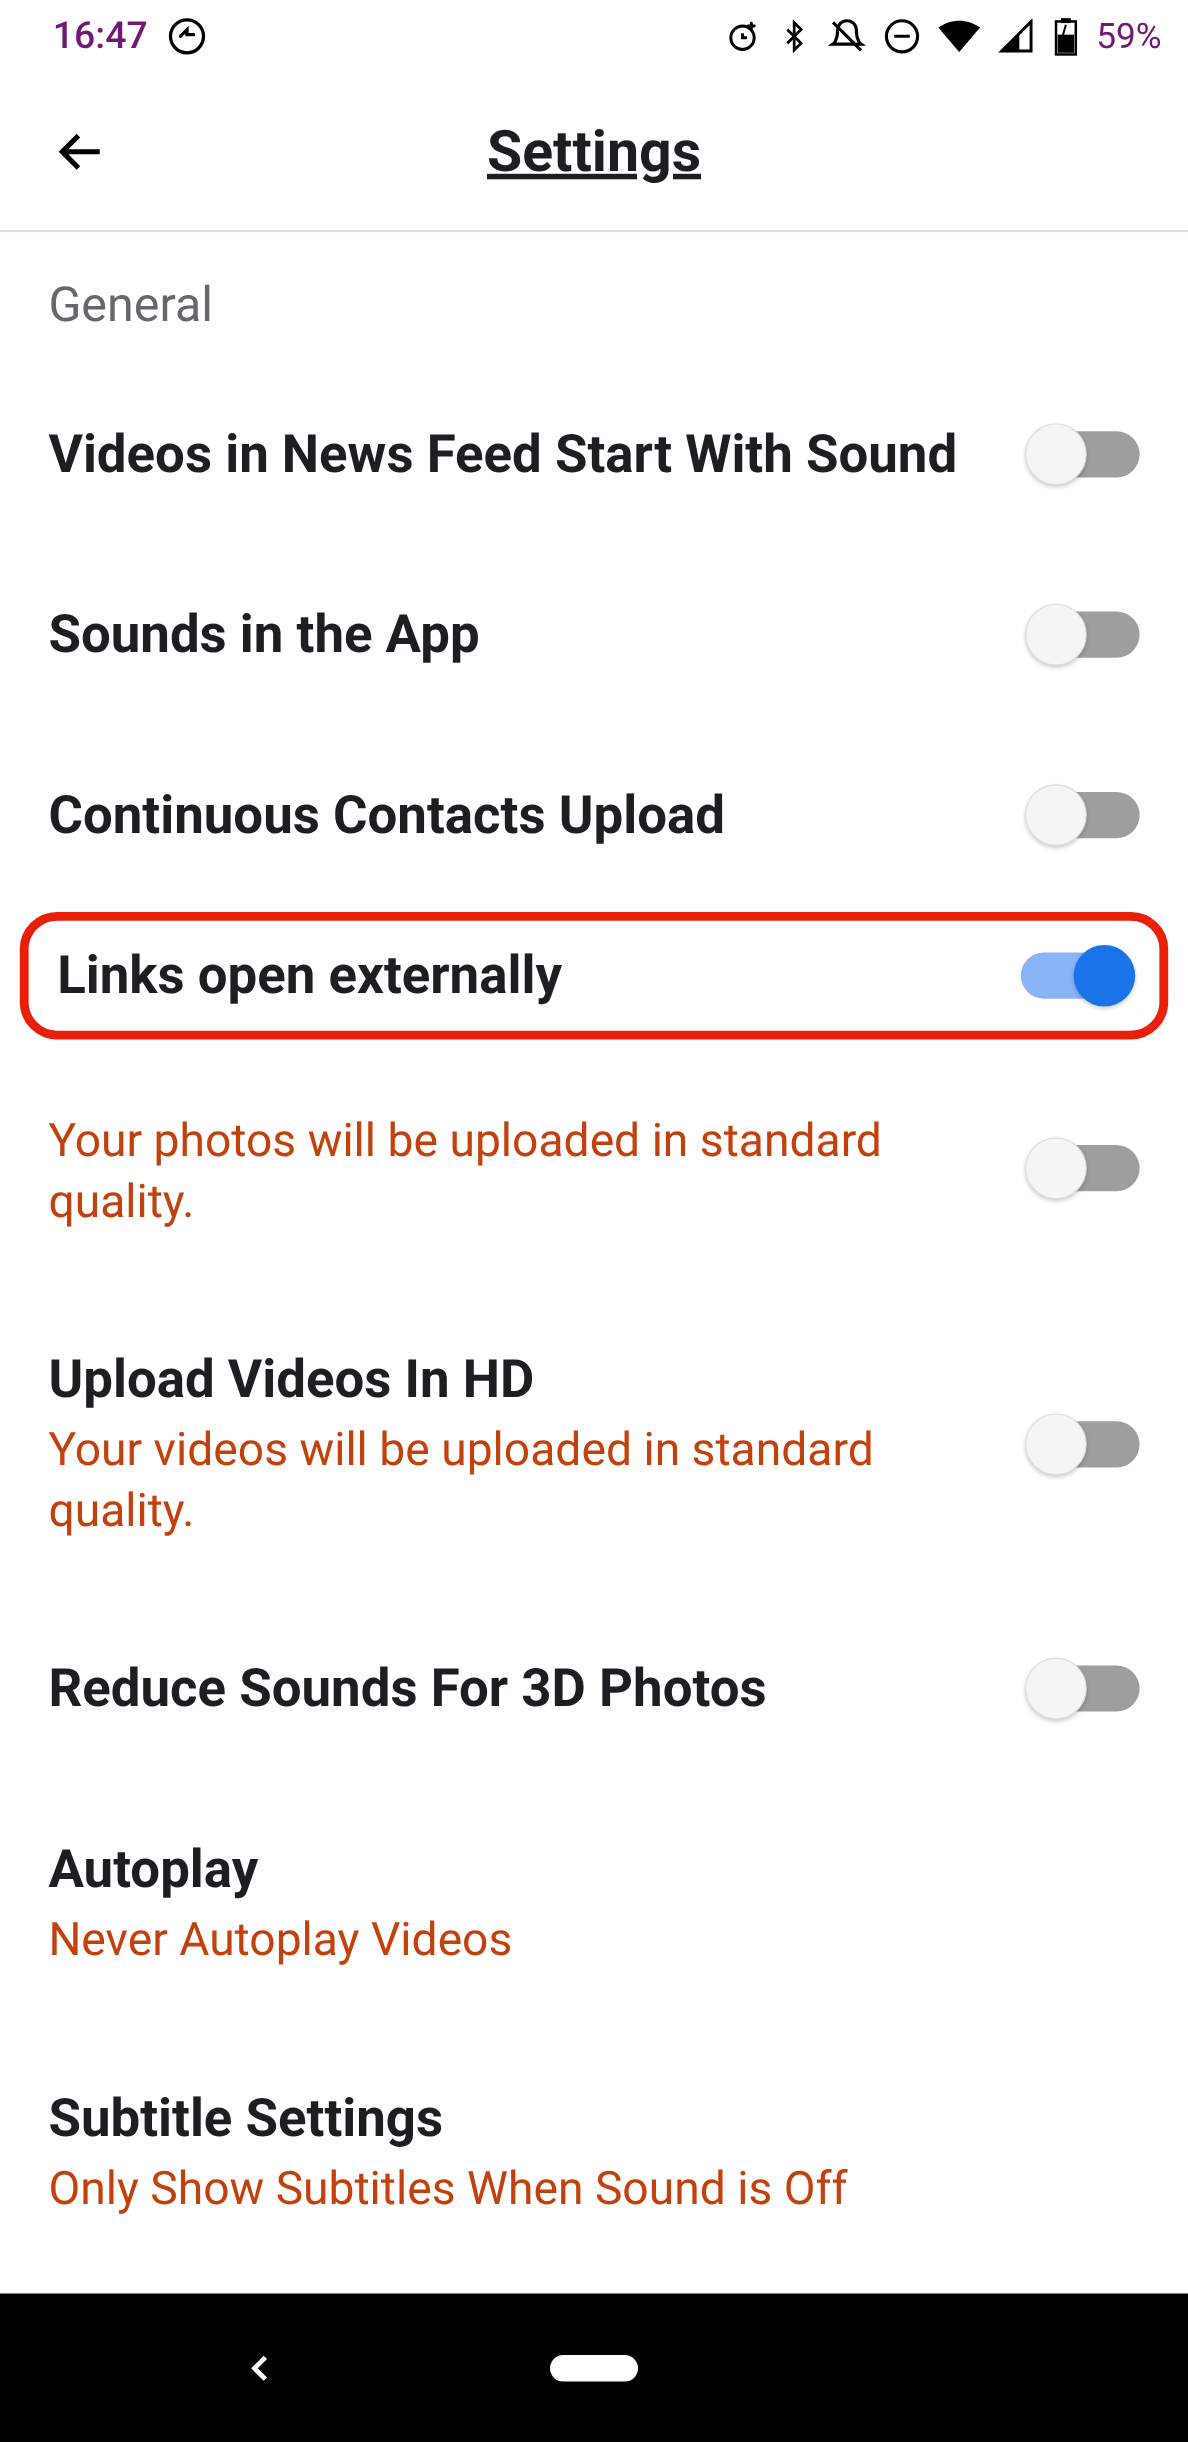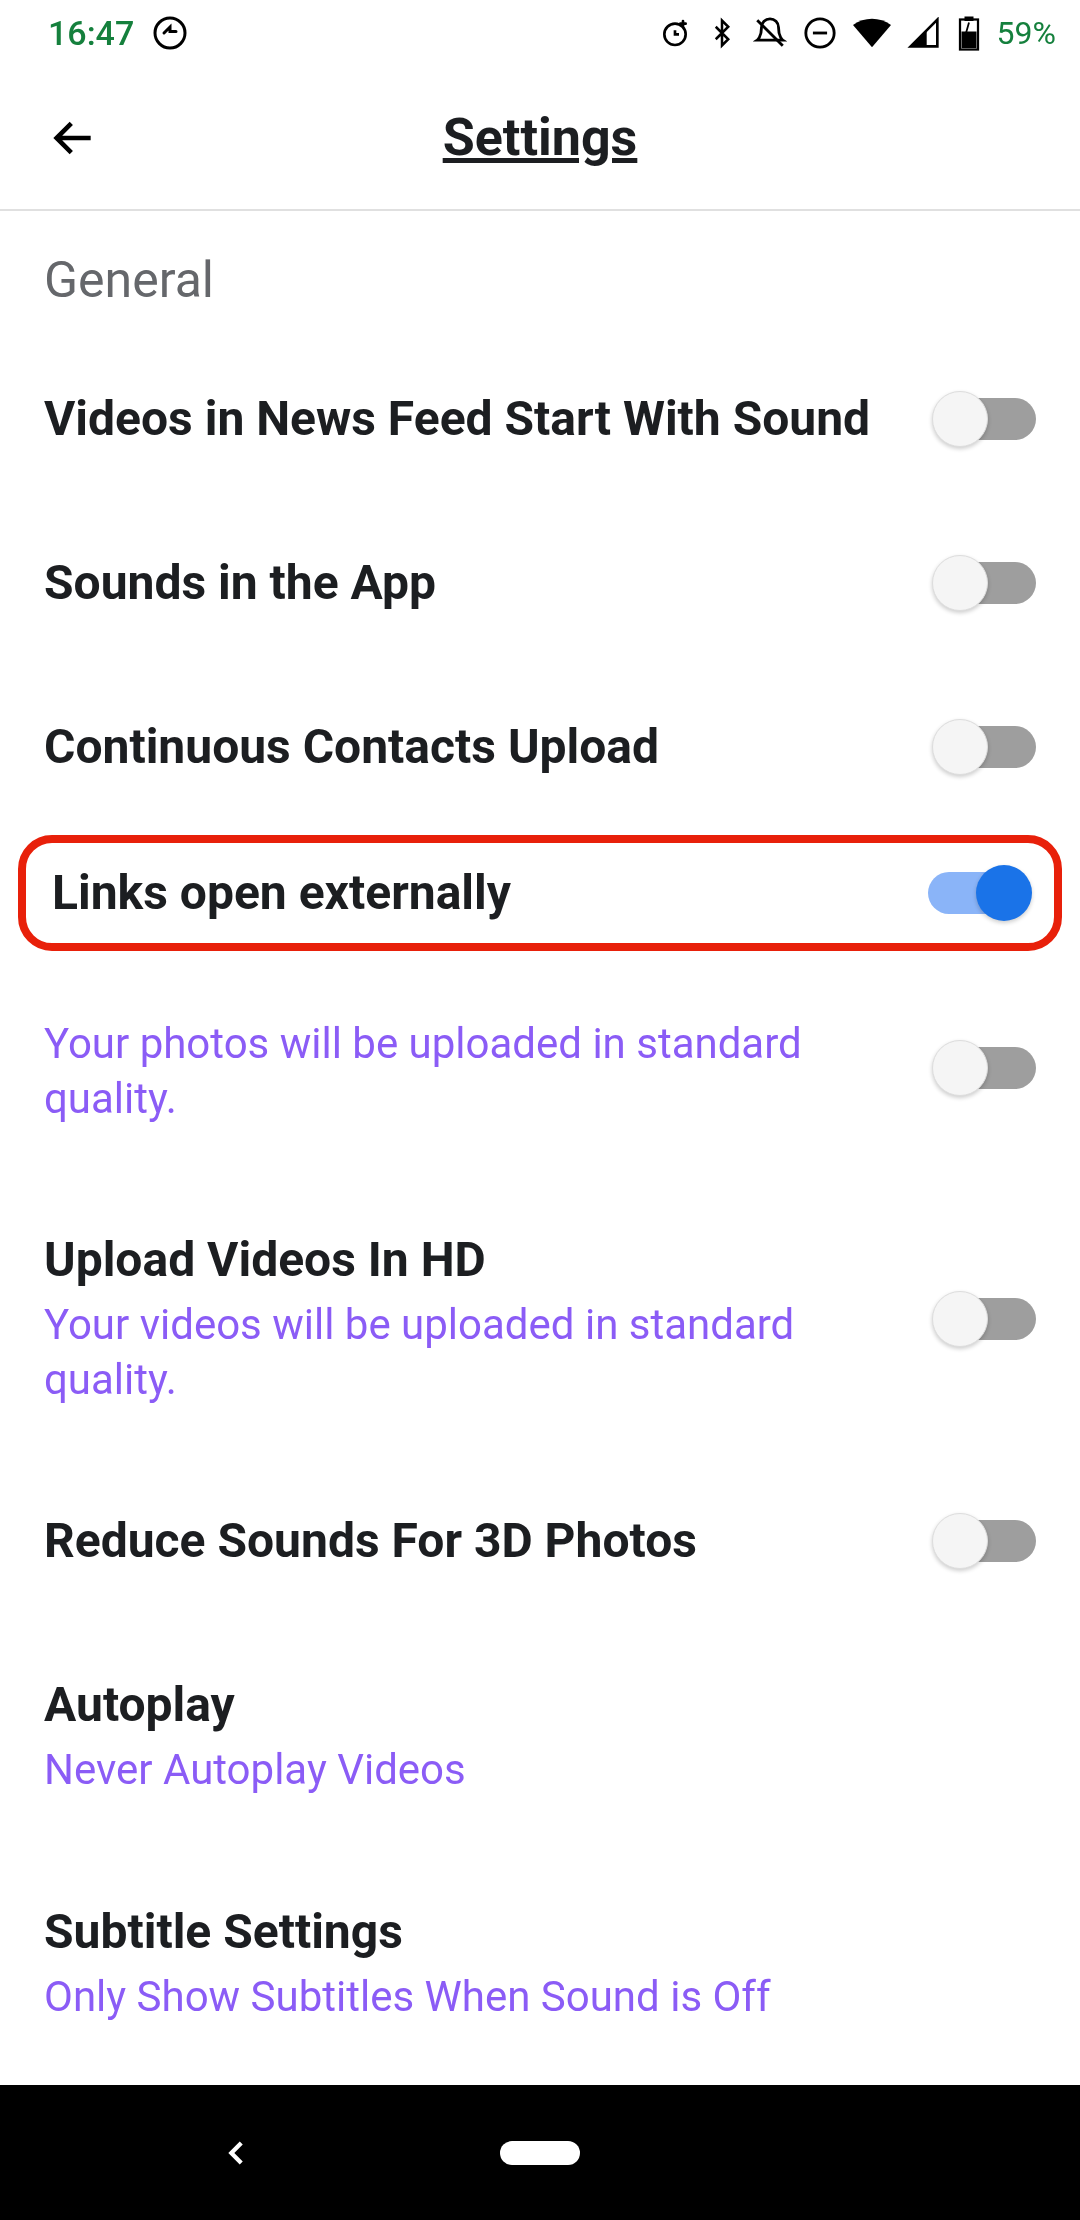--- a/index.html
+++ b/index.html
@@ -14,21 +14,21 @@
       background: #ffffff;
       display: flex;
       flex-direction: column;
     }
     .status-bar {
       height: 66px;
       display: flex;
       align-items: center;
       padding: 0 24px;
       font-size: 34px;
-      color: #15803d;
+      color: #701a75;
     }
     .status-time {
       font-weight: 500;
       margin-left: 24px;
     }
     .status-left-icon {
       margin-left: 18px;
     }
     .status-right {
       margin-left: auto;
@@ -62,21 +62,21 @@
       font-weight: 700;
       color: #1C1E21;
       text-decoration: underline;
     }
     .content {
       flex: 1;
       overflow: hidden;
     }
     .section-header {
       padding: 40px 44px 28px 44px;
-      font-size: 50px;
+      font-size: 44px;
       color: #65676B;
     }
     .settings-row {
       padding: 52px 44px;
       display: flex;
       align-items: center;
       position: relative;
     }
     .settings-row.highlighted {
       border: 8px solid #E8200A;
@@ -89,21 +89,21 @@
       padding-right: 20px;
     }
     .row-title {
       font-size: 48px;
       color: #1C1E21;
       line-height: 1.25;
       font-weight: bold;
     }
     .row-subtitle {
       font-size: 42px;
-      color: #8b5cf6;
+      color: #c2410c;
       margin-top: 8px;
       line-height: 1.3;
     }
     .toggle {
       width: 100px;
       height: 42px;
       border-radius: 21px;
       position: relative;
       flex-shrink: 0;
     }

